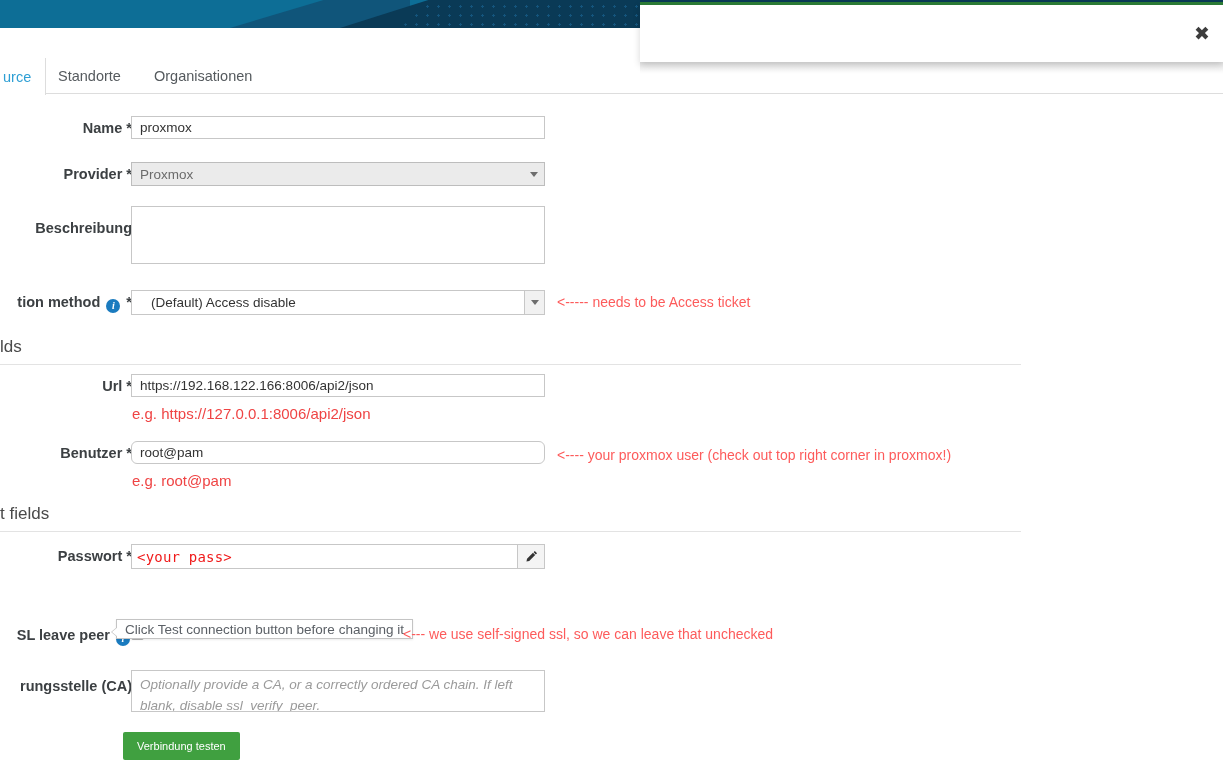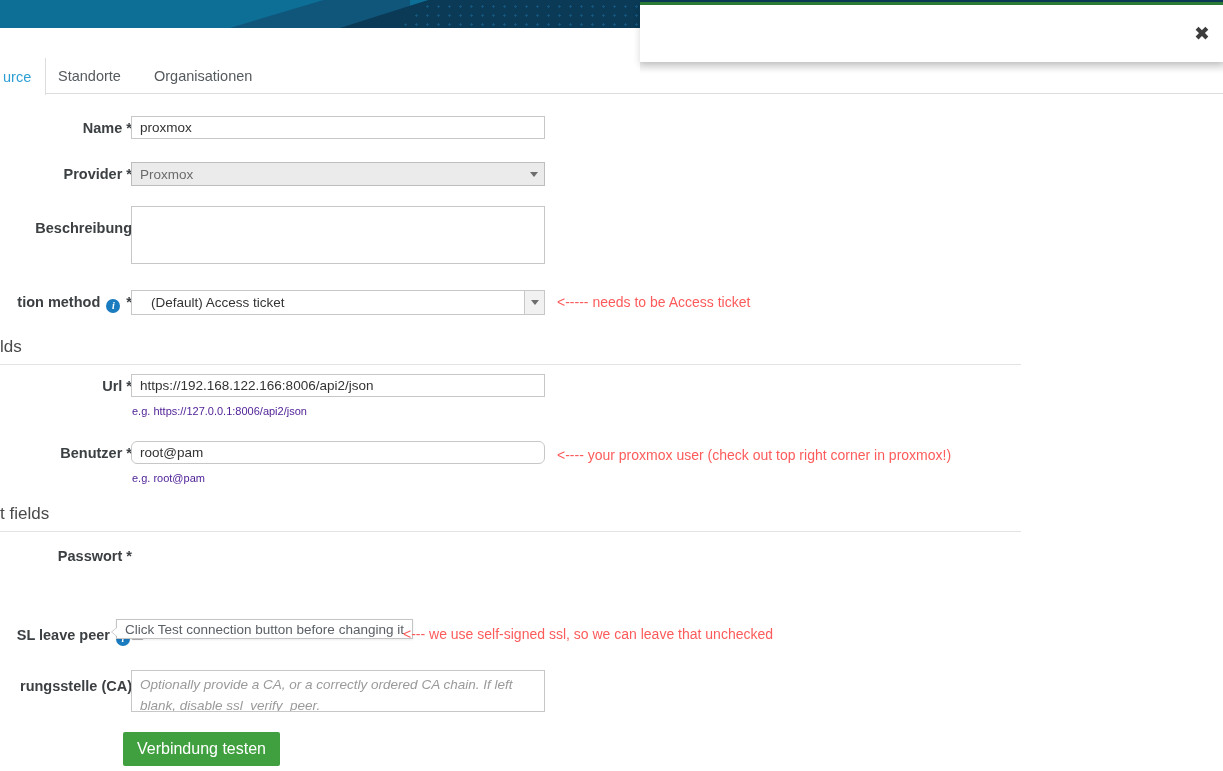--- a/index.html
+++ b/index.html
@@ -103,21 +103,21 @@
   }
   .fakeselect.disabled .arrowbox { border-left: none; background: transparent; }
   .caret {
     width: 0; height: 0;
     border-left: 4px solid transparent; border-right: 4px solid transparent;
     border-top: 5px solid #6d6d6d;
   }
 
   .hint {
     position: absolute; left: 132px;
-    font-size: 11px; color: #4c1d95;
+    font-size: 15px; color: #ef4444;
   }
 
   .sectionhdr {
     position: absolute; left: 0; width: 1021px;
     font-size: 17px; color: #4a4a4a; font-weight: normal;
     padding-bottom: 7px; border-bottom: 1px solid #e3e3e3;
     white-space: nowrap;
   }
 
   
@@ -166,21 +166,21 @@
   .annot {
     position: absolute;
     font-size: 14px; color: #fd5b5b;
     white-space: nowrap;
     font-family: "Liberation Sans", sans-serif;
   }
 
   .greenbtn {
     position: absolute; left: 123px;
     background: #40a040; color: #fff;
-    font-size: 16px; border: none; border-radius: 2px;
+    font-size: 11px; border: none; border-radius: 2px;
     padding: 8px 14px; cursor: pointer;
     font-family: "Liberation Sans", sans-serif;
   }
 
   
   .notif {
     position: absolute; left: 640px; top: 2px; width: 583px; height: 60px;
     background: #ffffff; border-top: 3px solid #2b7a35;
     box-shadow: 0 3px 7px rgba(0,0,0,.16);
     display: flex; align-items: center; z-index: 40;
@@ -248,21 +248,21 @@
       <textarea class="ta" style="top: 0px; height: 58px;"></textarea>
     </div>
 
     <div class="row" style="top:196px;height:26px;">
       <div class="lbl" style="top:4px;">
         <span>tion method</span>
         <span class="info-ico">i</span>
         <span class="star">*</span>
       </div>
       <div class="fakeselect" style="top:0;height:25px;">
-        <span style="padding-left:11px;">(Default) Access ticket</span>
+        <span style="padding-left:11px;">(Default) Access disable</span>
         <span class="arrowbox">
             <i class="caret"></i>
           </span>
       </div>
       <div class="annot" style="left:557px;top:4px;">&lt;----- needs to be Access ticket</div>
     </div>
 
     <div class="sectionhdr" style="top:243px;">lds</div>
 
     <div class="row" style="top:280px;height:26px;">
@@ -283,20 +283,30 @@
       <div class="hint" style="top:31px;">e.g. root@pam</div>
       <div class="annot" style="left:557px;top:6px;">&lt;---- your proxmox user (check out top right corner in proxmox!)</div>
     </div>
 
     <div class="sectionhdr" style="top:410px;">t fields</div>
 
     <div class="row" style="top:450px;height:26px;">
       <div class="lbl" style="top:4px;">
         <span>Passwort</span>
         <span class="star">*</span>
+      </div>
+      <div class="pwwrap">
+        <div class="pwfield">
+          <span class="pwtext">&lt;your pass&gt;</span>
+        </div>
+        <div class="pwbtn">
+          <svg width="13" height="13" viewBox="0 0 16 16">
+            <path d="M12.1 1.2l2.7 2.7-1.5 1.5-2.7-2.7zM9.8 3.5l2.7 2.7-7.3 7.3-3.4.7.7-3.4z" fill="#333"></path>
+          </svg>
+        </div>
       </div>
     </div>
 
     <div class="row" style="top:528px;height:28px;">
       <div class="lbl" style="top:5px;">
         <span>SL leave peer</span>
         <span class="info-ico">i</span>
       </div>
       <div class="checkbox" style="top:5px;"></div>
       <div class="tooltip" style="top:-3px;">

